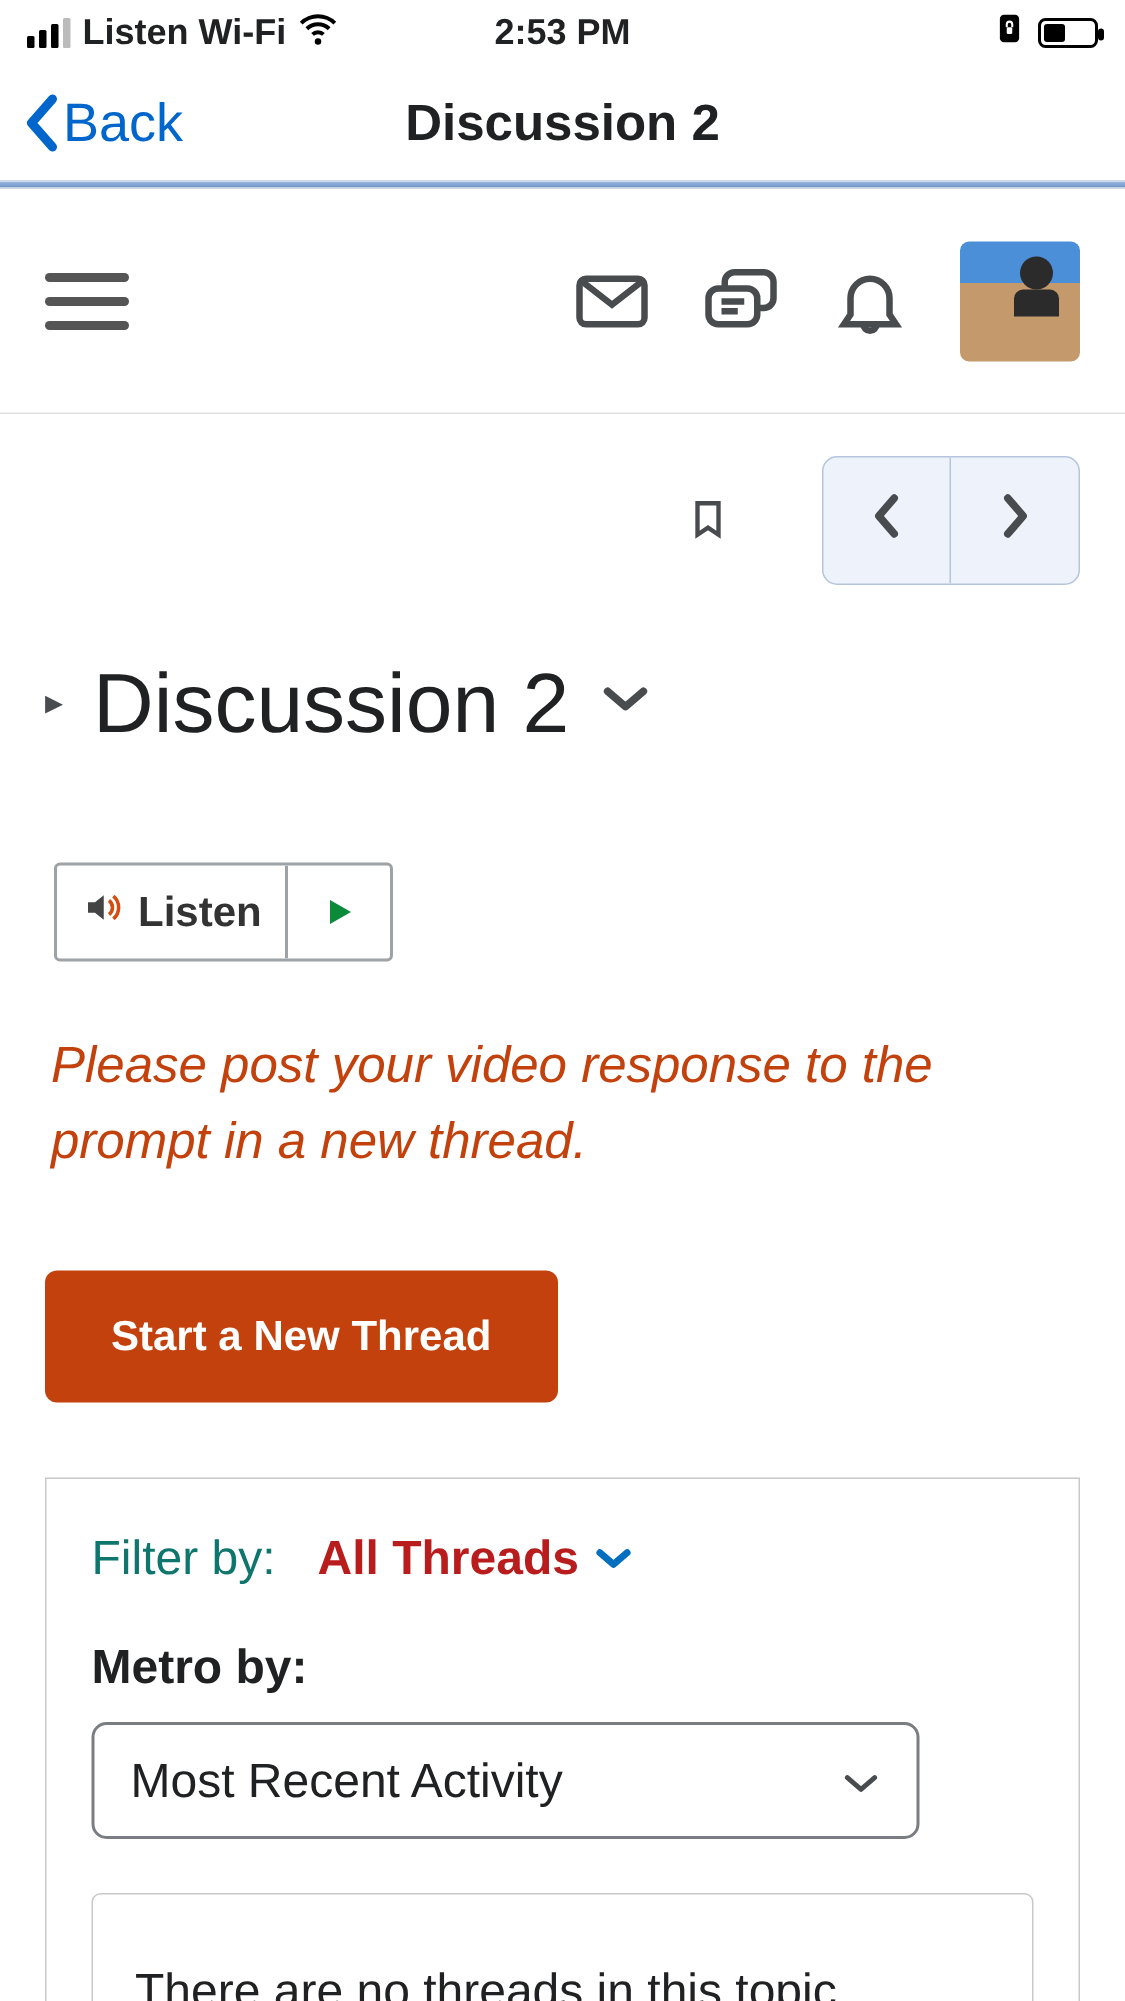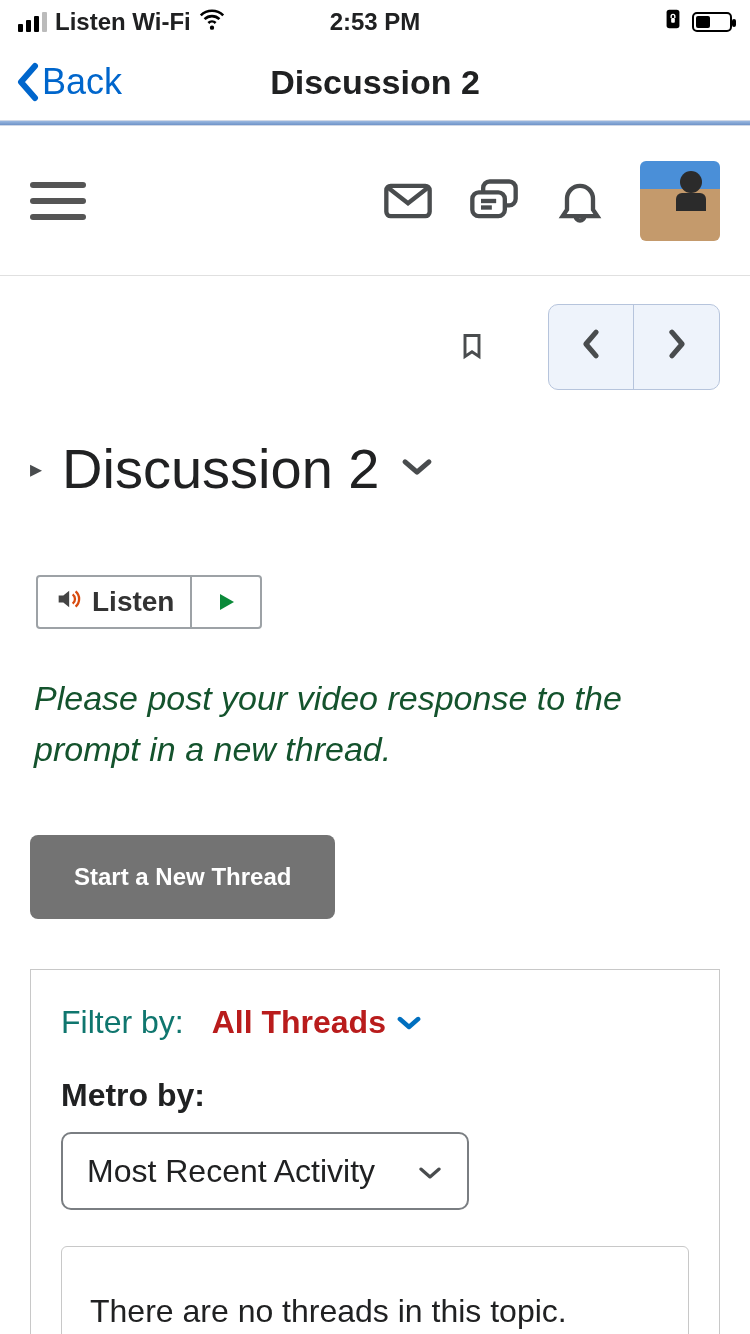--- a/index.html
+++ b/index.html
@@ -39,35 +39,35 @@
   .pager { display:flex; border:1px solid #b6c4dc; border-radius:10px; background:#eef3fb; overflow:hidden; }
   .pager button { width:85px; height:84px; background:transparent; border:none; font-size:40px; color:#494c4e; line-height:1; font-weight:700; }
   .pager button:first-child{ border-right:1px solid #b6c4dc; }
   
   .titlerow { display:flex; align-items:center; gap:20px; padding:46px 30px 0 30px; }
   .handle { font-size:24px; color:#494c4e; }
   .pgtitle { font-size:56px; font-weight:400; color:#202122; }
   .chev-d { width:34px; height:34px; color:#494c4e; }
   
   .listenwrap { padding:74px 30px 0 36px; }
-  .listen { display:inline-flex; border:2px solid #9da2a6; border-radius:4px; overflow:hidden; height:54px; }
+  .listen { display:inline-flex; border:2px solid #9da2a6; border-radius:4px; overflow:hidden; height:66px; }
   .listen .lbl { display:flex; align-items:center; gap:10px; padding:0 16px; font-size:28px; font-weight:700; color:#333; }
   .listen .play { width:70px; display:flex; align-items:center; justify-content:center; border-left:2px solid #9da2a6; }
   
-  .instr { padding:44px 34px 0 34px; font-size:34px; font-style:italic; line-height:1.5; color:#14532d; }
+  .instr { padding:44px 34px 0 34px; font-size:34px; font-style:italic; line-height:1.5; color:#c2410c; }
   
   .startwrap { padding:60px 30px 0 30px; }
-  .startbtn { background:#737373; color:#fff; border:none; border-radius:8px; font-size:24px; font-weight:700; padding:28px 44px; }
+  .startbtn { background:#c2410c; color:#fff; border:none; border-radius:8px; font-size:28px; font-weight:700; padding:28px 44px; }
   
   .filterbox { margin:50px 30px 0 30px; border:1px solid #c8c8c8; padding:34px 30px 30px 30px; }
   .frow { display:flex; align-items:center; gap:28px; font-size:32px; margin-bottom:36px; }
   .flabel { color:#0f766e; }
   .fval { color:#b91c1c; font-weight:700; display:flex; align-items:center; gap:10px; }
   .sortlabel { font-size:32px; font-weight:700; display:block; margin-bottom:18px; }
-  .sortsel { width:408px; height:78px; border:2px solid #7a7e82; border-radius:10px; display:flex; align-items:center; justify-content:space-between; padding:0 24px; font-size:32px; color:#202122; background:#fff; }
+  .sortsel { width:552px; height:78px; border:2px solid #7a7e82; border-radius:10px; display:flex; align-items:center; justify-content:space-between; padding:0 24px; font-size:32px; color:#202122; background:#fff; }
   .emptybox { margin-top:36px; border:1px solid #c8c8c8; border-radius:6px; padding:46px 28px; font-size:32px; }
 </style>
 </head>
 <body>
 
 <div class="statusbar">
   <div class="sb-left">
     <span class="signal">
         <span></span>
         <span></span>

